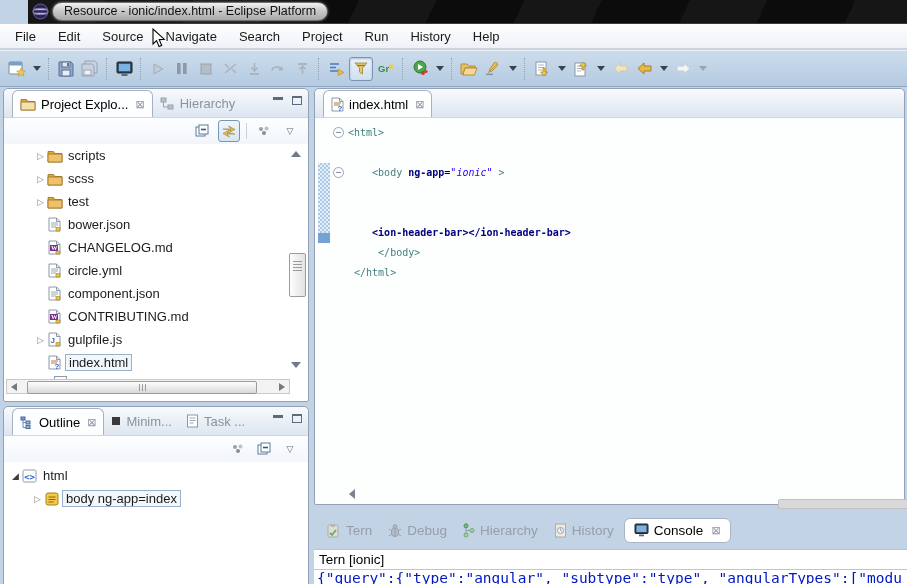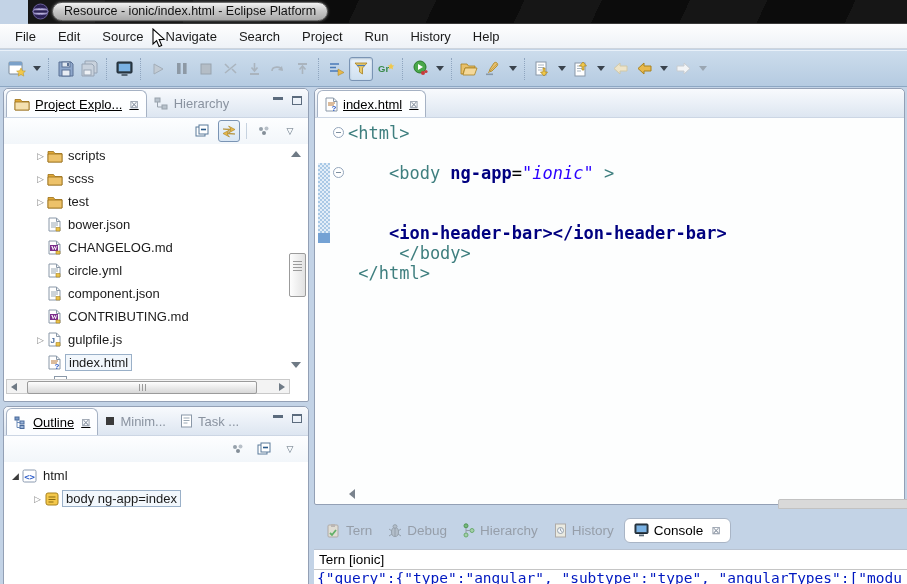--- a/index.html
+++ b/index.html
@@ -33,21 +33,21 @@
   .tbtn.pressed{border:1px solid #7a94b4;background:linear-gradient(#eaf2fa,#cfe0f0);box-shadow:inset 0 1px 2px rgba(90,120,150,.4);}
   .tsep{width:1px;height:22px;border-left:1px dotted #8fa5bf;margin:0 4px;}
 
   
   .panel{position:absolute;background:#fff;border:1px solid #93a0b5;border-radius:5px 5px 2px 2px;box-sizing:border-box;}
   .phead{height:28px;background:linear-gradient(#f8fafd,#dde6f1);border-bottom:1px solid #ccd6e4;
     border-radius:5px 5px 0 0;display:flex;align-items:stretch;position:relative;}
   .vtab{display:flex;align-items:center;padding:0 7px;gap:5px;font-size:13px;color:#8a93a0;white-space:nowrap;}
   .vtab .lbl{max-width:118px;overflow:hidden;text-overflow:ellipsis;}
   .vtab.active{background:linear-gradient(#ffffff,#fbfdff);border:1px solid #a6b2c4;border-bottom:none;
-    border-radius:6px 6px 0 0;color:#000;margin:1px 0 0 2px;text-decoration:underline;}
+    border-radius:6px 6px 0 0;color:#000;margin:1px 0 0 8px;}
   .closex{font-size:11px;color:#8b95a3;margin-left:2px;}
   .winbtns{position:absolute;right:6px;top:7px;display:flex;gap:9px;align-items:center;}
   .btn-min{width:10px;height:9px;position:relative;}
   .btn-min::after{content:"";position:absolute;left:0;top:1px;width:10px;height:3px;background:#5b6b7d;}
   .btn-max{width:10px;height:9px;border:1px solid #5b6b7d;border-top:2px solid #5b6b7d;box-sizing:border-box;}
   .ptools{height:26px;display:flex;align-items:center;justify-content:flex-end;gap:6px;
     padding-right:8px;background:linear-gradient(#fdfeff,#f2f6fa);}
   .pt{width:20px;height:20px;display:inline-flex;align-items:center;justify-content:center;}
   .pt.pressed{border:1px solid #7a94b4;border-radius:3px;background:linear-gradient(#eef5fc,#d8e6f4);}
   .vmenu{font-size:9px;color:#5a6a7a;}
@@ -72,21 +72,21 @@
   .hthumb{position:absolute;top:1px;height:11px;background:linear-gradient(#fefefe,#d8d8d8);
     border:1px solid #9b9b9b;border-radius:2px;display:flex;align-items:center;justify-content:center;gap:2px;}
   .hthumb i{width:1px;height:7px;background:#9b9b9b;display:block;}
   .harrow-l,.harrow-r{position:absolute;top:3px;width:0;height:0;border-top:4.5px solid transparent;border-bottom:4.5px solid transparent;}
   .harrow-l{border-right:6px solid #6f7a85;}
   .harrow-r{border-left:6px solid #6f7a85;}
 
   
   .ed-body{position:absolute;left:0;top:29px;right:0;bottom:0;background:#fdfefe;border-radius:0 0 5px 5px;}
   .code{position:absolute;left:33px;top:5px;font-family:"DejaVu Sans Mono","Liberation Mono",monospace;
-    font-size:17px;line-height:20px;white-space:pre;}
+    font-size:10px;line-height:20px;white-space:pre;}
   .cline{height:20px;}
   .tok-tag{color:#3F7F7F;}
   .tok-ctag{color:#000080;font-weight:bold;}
   .tok-attr{color:#000080;font-weight:bold;}
   .tok-val{color:#2A00FF;font-style:italic;}
   .tok-plain{color:#000;}
   .fold{position:absolute;left:18px;width:11px;height:11px;border:1px solid #94a6bc;border-radius:50%;
     background:#fff;box-sizing:border-box;}
   .fold::after{content:"";position:absolute;left:2px;right:2px;top:4px;height:1px;background:#7d8fa0;background:#7d8fa0;}
   .hatch{position:absolute;left:3px;width:12px;

